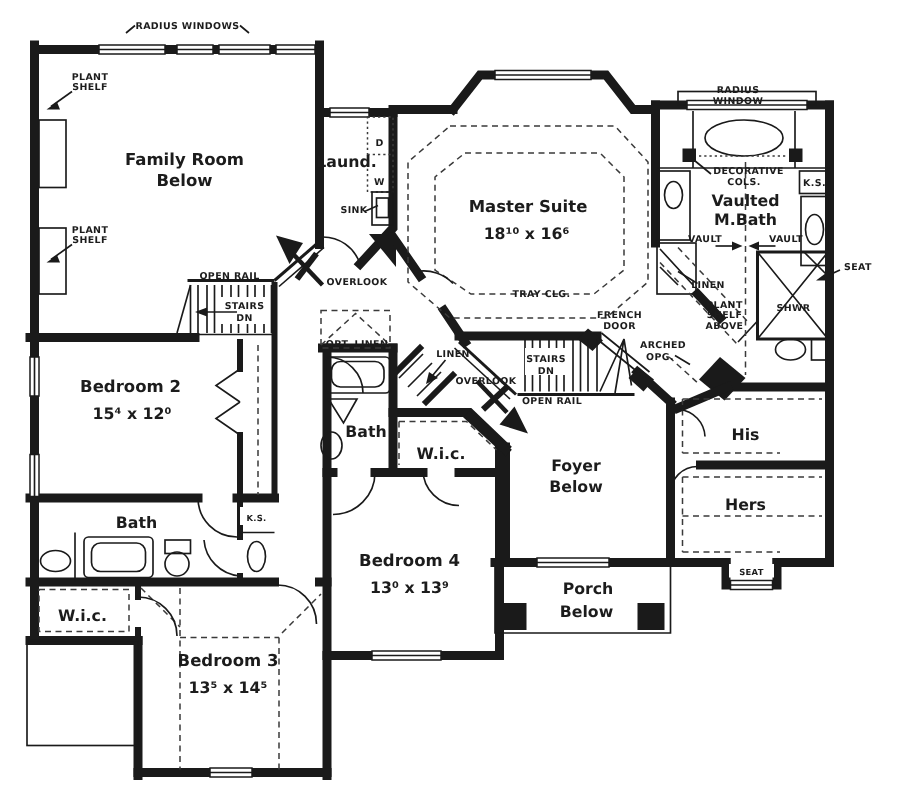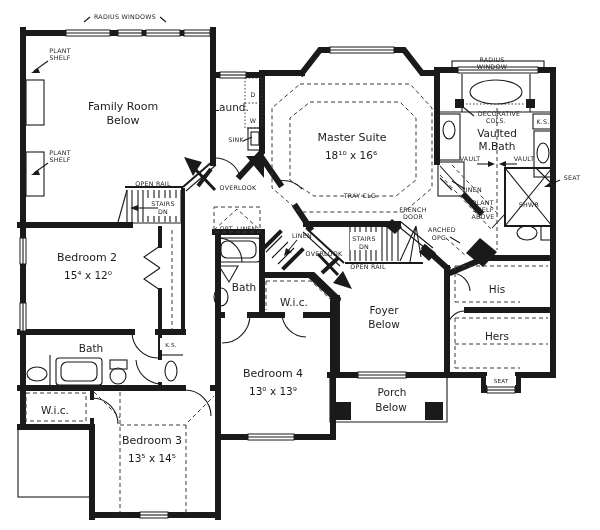--- a/index.html
+++ b/index.html
@@ -1,16 +1,16 @@
 <!DOCTYPE html>
 <html><head>
 <meta charset="utf-8">
 <style>
   html,body{margin:0;padding:0;background:#fff;}
-  .sheet{width:600px;height:530px;background:#ffffff;position:relative;overflow:hidden;}
+  .sheet{width:600px;height:530px;background:#ffffff;position:relative;overflow:hidden;font-weight:bold;}
   svg{display:block;}
   
   .w  {stroke:#1a1a1a;stroke-width:6;fill:none;stroke-linecap:square;}
   .w4 {stroke:#1a1a1a;stroke-width:4;fill:none;stroke-linecap:square;}
   .t  {stroke:#1a1a1a;stroke-width:1.1;fill:none;}
   .t2 {stroke:#1a1a1a;stroke-width:2;fill:none;}
   .d  {stroke:#3a3a3a;stroke-width:1;fill:none;stroke-dasharray:4 3;}
   .dt {stroke:#3a3a3a;stroke-width:1;fill:none;stroke-dasharray:1.5 2;}
   .blk{fill:#1a1a1a;stroke:none;}
   .win{fill:#ffffff;stroke:#1a1a1a;stroke-width:1;}

